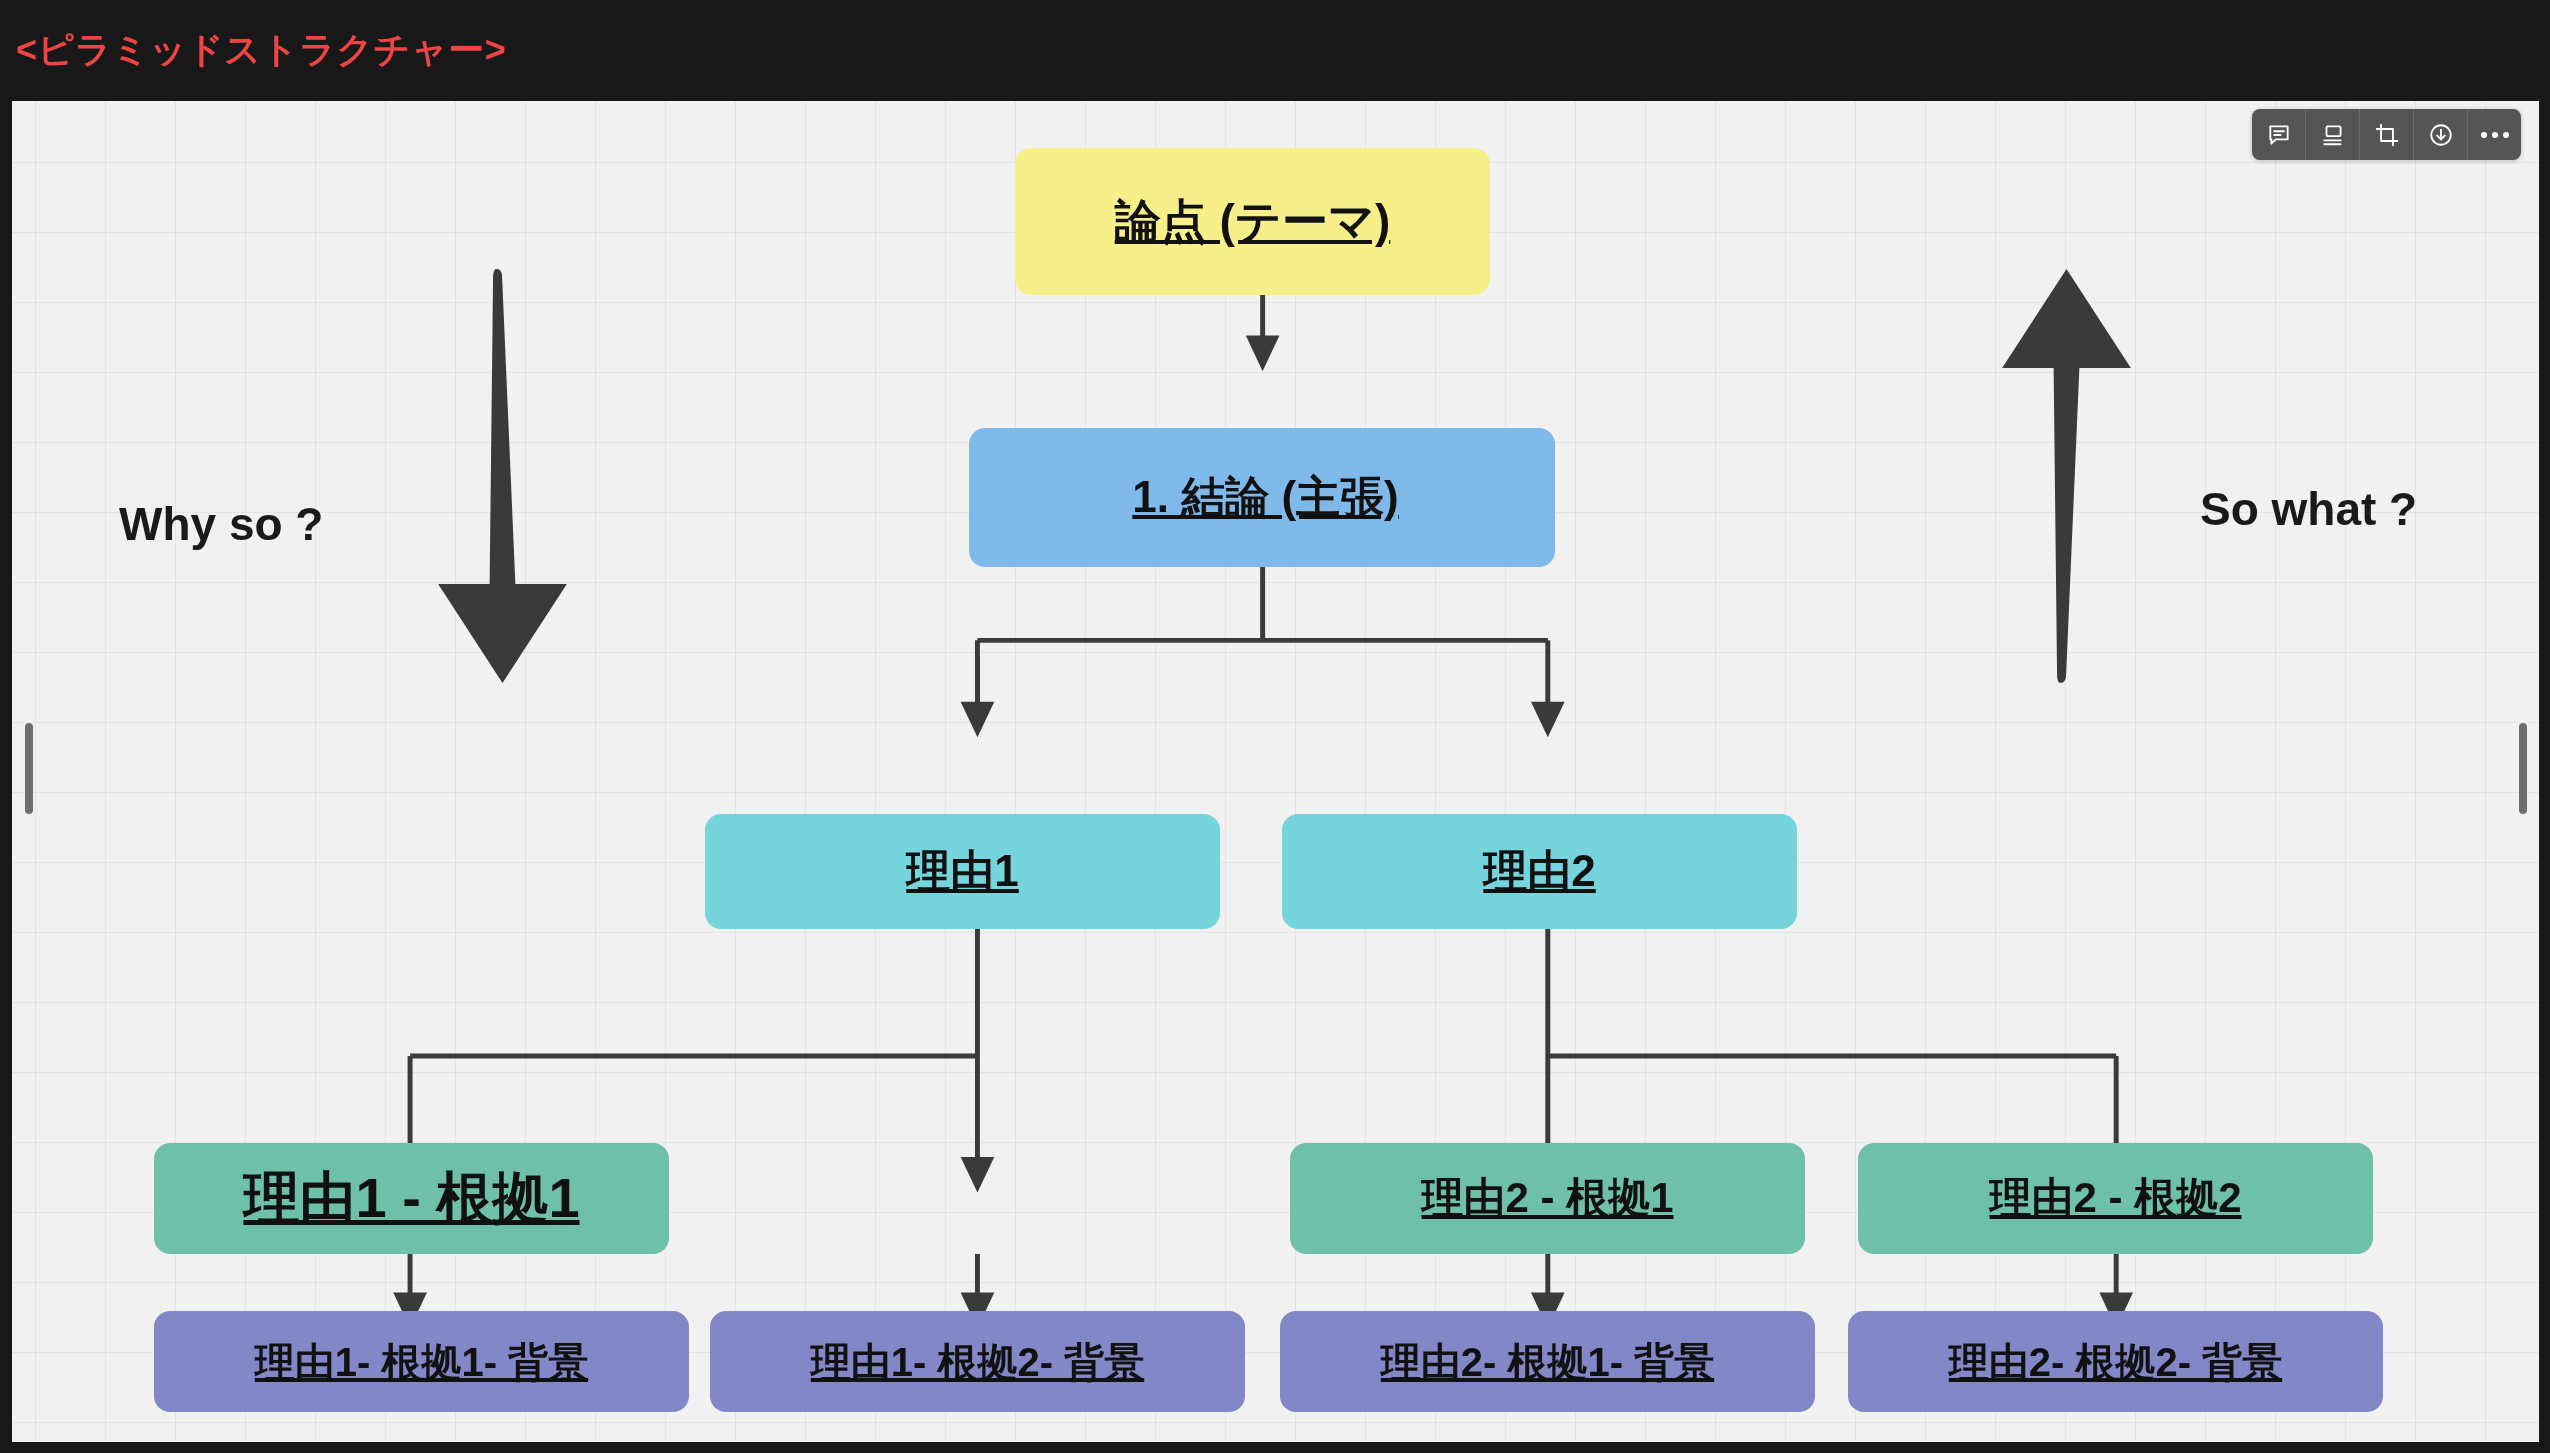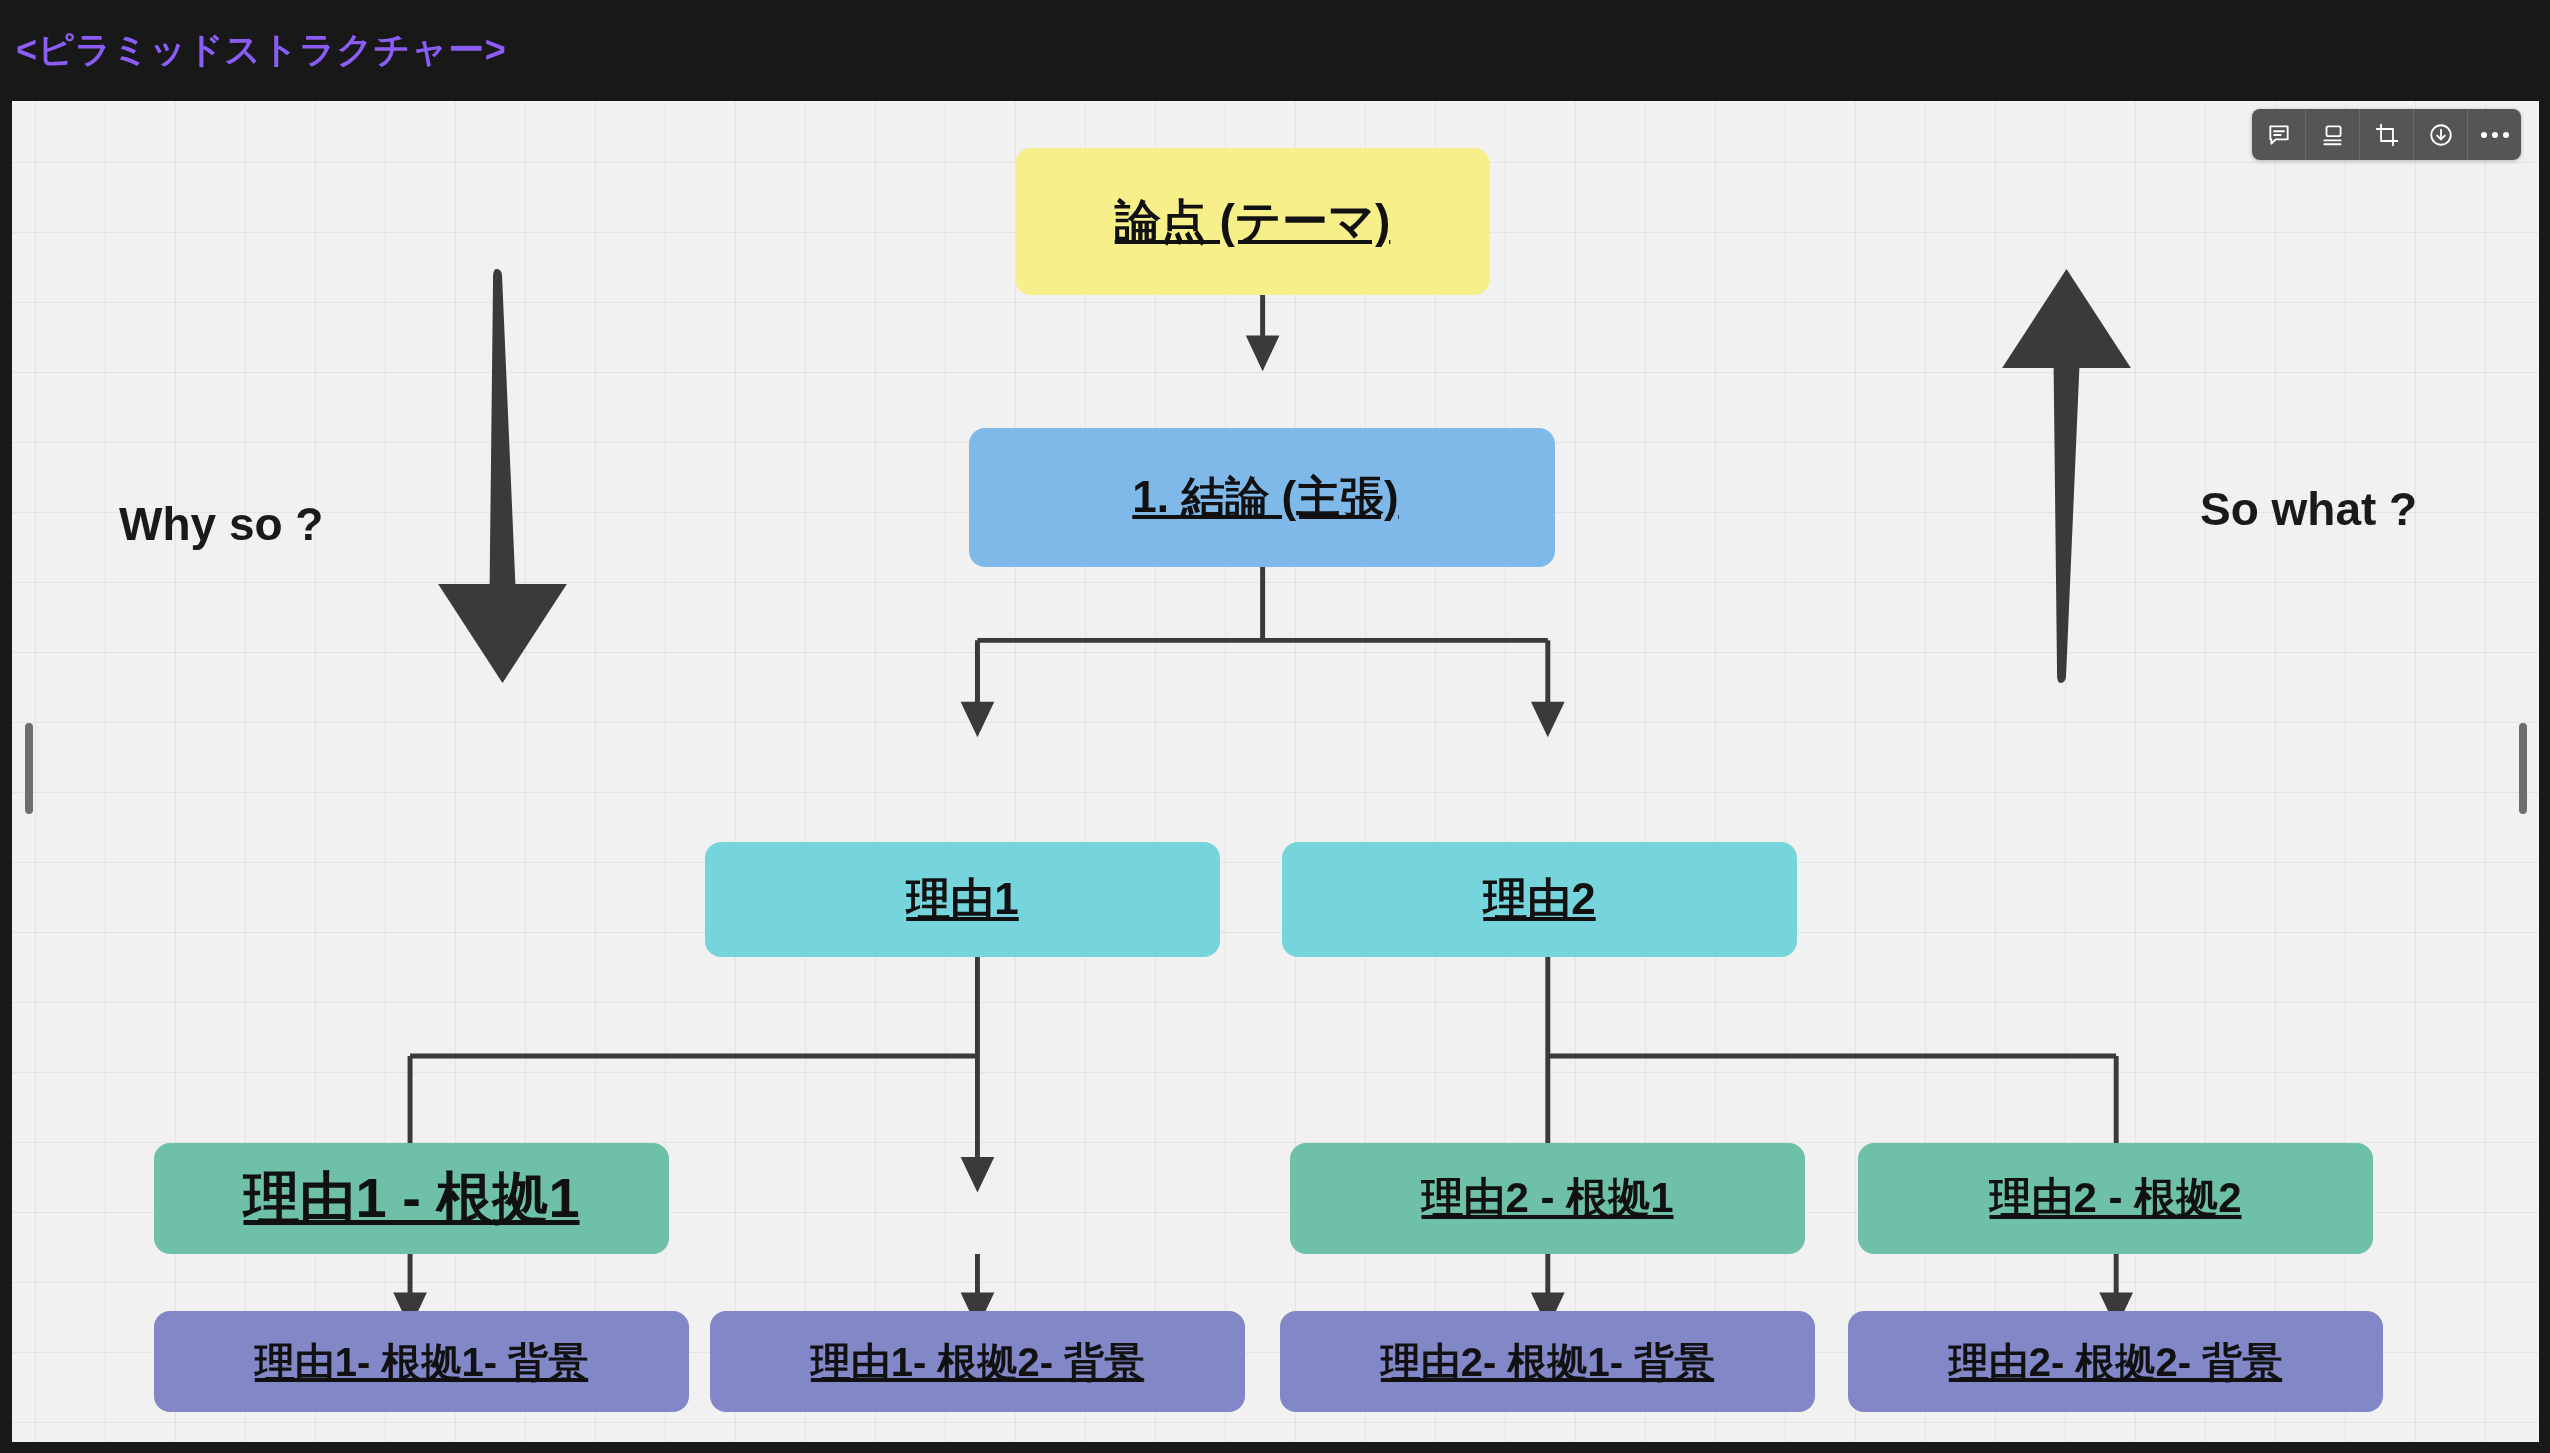--- a/index.html
+++ b/index.html
@@ -26,21 +26,21 @@
     position: absolute;
     left: 0; top: 0;
     width: 2550px;
     height: 101px;
     background: #181818;
     display: flex;
     align-items: center;
   }
   #title-text {
     margin-left: 16px;
-    color: #8b5cf6;
+    color: #ef4444;
     font-size: 36px;
     font-weight: 700;
     letter-spacing: 0.5px;
     white-space: nowrap;
   }
 
   
   #canvas {
     position: absolute;
     left: 12px;
@@ -107,21 +107,21 @@
     text-align: center;
     box-sizing: border-box;
     line-height: 1.15;
     white-space: nowrap;
     cursor: default;
     text-decoration: underline;
   }
 
   .n-theme      { background: #f7f08a; }
   .n-conclusion { background: #7fb9e9; }
-  .n-reason     { background: #76d5dc; margin-top: 28px; }
+  .n-reason     { background: #76d5dc; }
   .n-ground     { background: #6fc0a8; }
   .n-background { background: #8287c8; }
 
   
   .side-label {
     position: absolute;
     z-index: 12;
     color: #1a1a1a;
     font-size: 46px;
     font-weight: 700;

